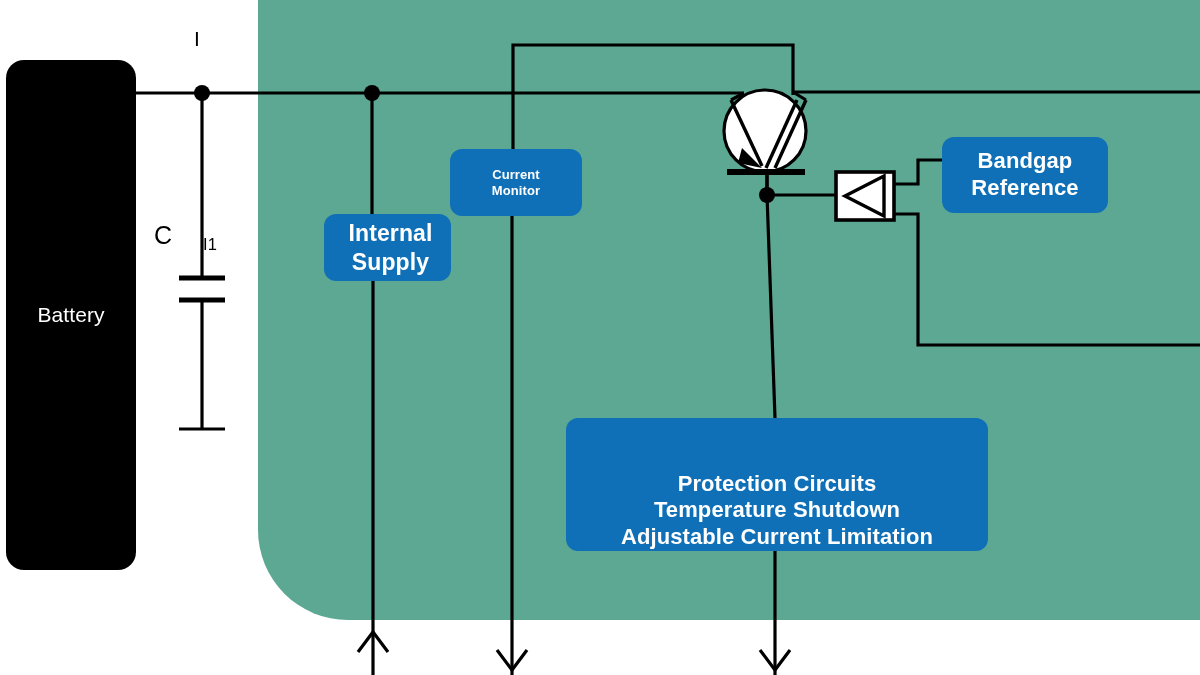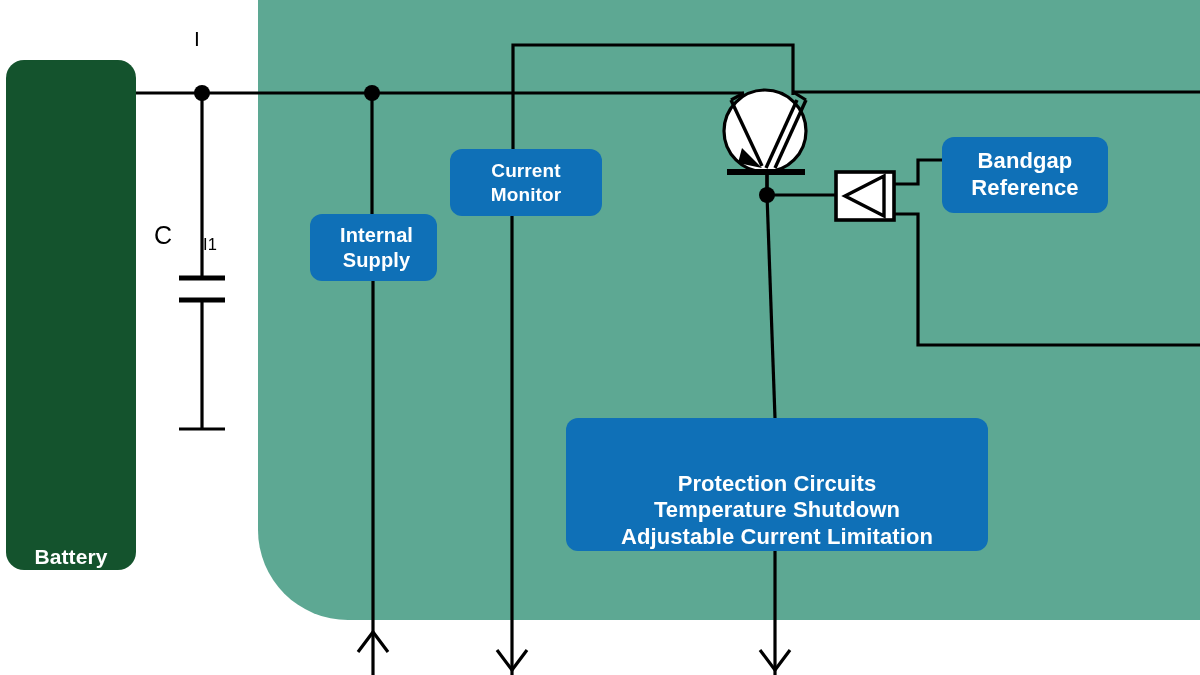--- a/index.html
+++ b/index.html
@@ -29,24 +29,23 @@
     align-items: center;
     justify-content: center;
     text-align: center;
     color: #ffffff;
     font-weight: bold;
     line-height: 1.22;
     white-space: pre-line;
     letter-spacing: 0.1px;
   }
   .blk-battery {
-    background: #14532d;
+    background: #000000;
     border-radius: 18px;
-    font-weight: bold;
-    align-items: flex-end;
+    font-weight: normal;
   }
   .blk-chipblock {
     background: #0f70b7;
     border-radius: 12px;
   }
   .lbl {
     position: absolute;
     color: #000000;
     font-family: "Liberation Sans", sans-serif;
     white-space: nowrap;
@@ -127,26 +126,26 @@
       <path d="M 358 652 L 373 632 L 388 652"></path>
       <path d="M 497 650 L 512 670 L 527 650"></path>
       <path d="M 760 650 L 775 670 L 790 650"></path>
     </g>
   </svg>
 
   <div class="blk blk-battery" style="left:6px; top:60px; width:130px; height:510px; font-size:21px;">
     <span>Battery</span>
   </div>
 
-  <div class="blk blk-chipblock" style="left:310px; top:214px; width:127px; height:67px; font-size:20px;padding-left:6px;">
+  <div class="blk blk-chipblock" style="left:324px; top:214px; width:127px; height:67px; font-size:23px;padding-left:6px;">
     <span>Internal
 Supply</span>
   </div>
 
-  <div class="blk blk-chipblock" style="left:450px; top:149px; width:152px; height:67px; font-size:19px;">
+  <div class="blk blk-chipblock" style="left:450px; top:149px; width:132px; height:67px; font-size:13px;">
     <span>Current
 Monitor</span>
   </div>
 
   <div class="blk blk-chipblock" style="left:942px; top:137px; width:166px; height:76px; font-size:22px;">
     <span>Bandgap
 Reference</span>
   </div>
 
   <div class="blk blk-chipblock" style="left:566px; top:418px; width:422px; height:133px; font-size:22px;align-items:flex-end;">

